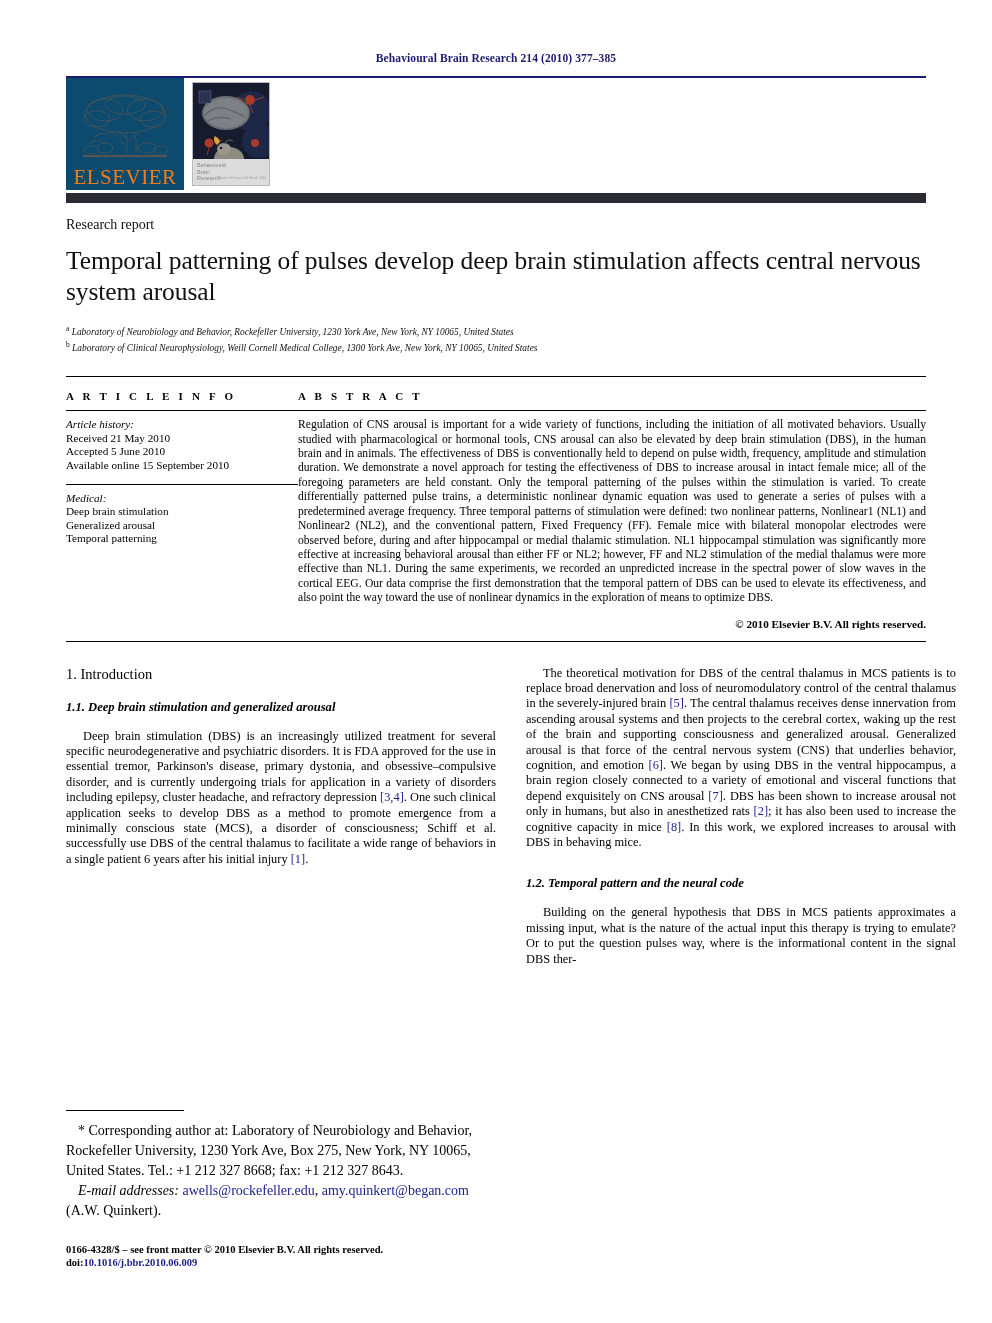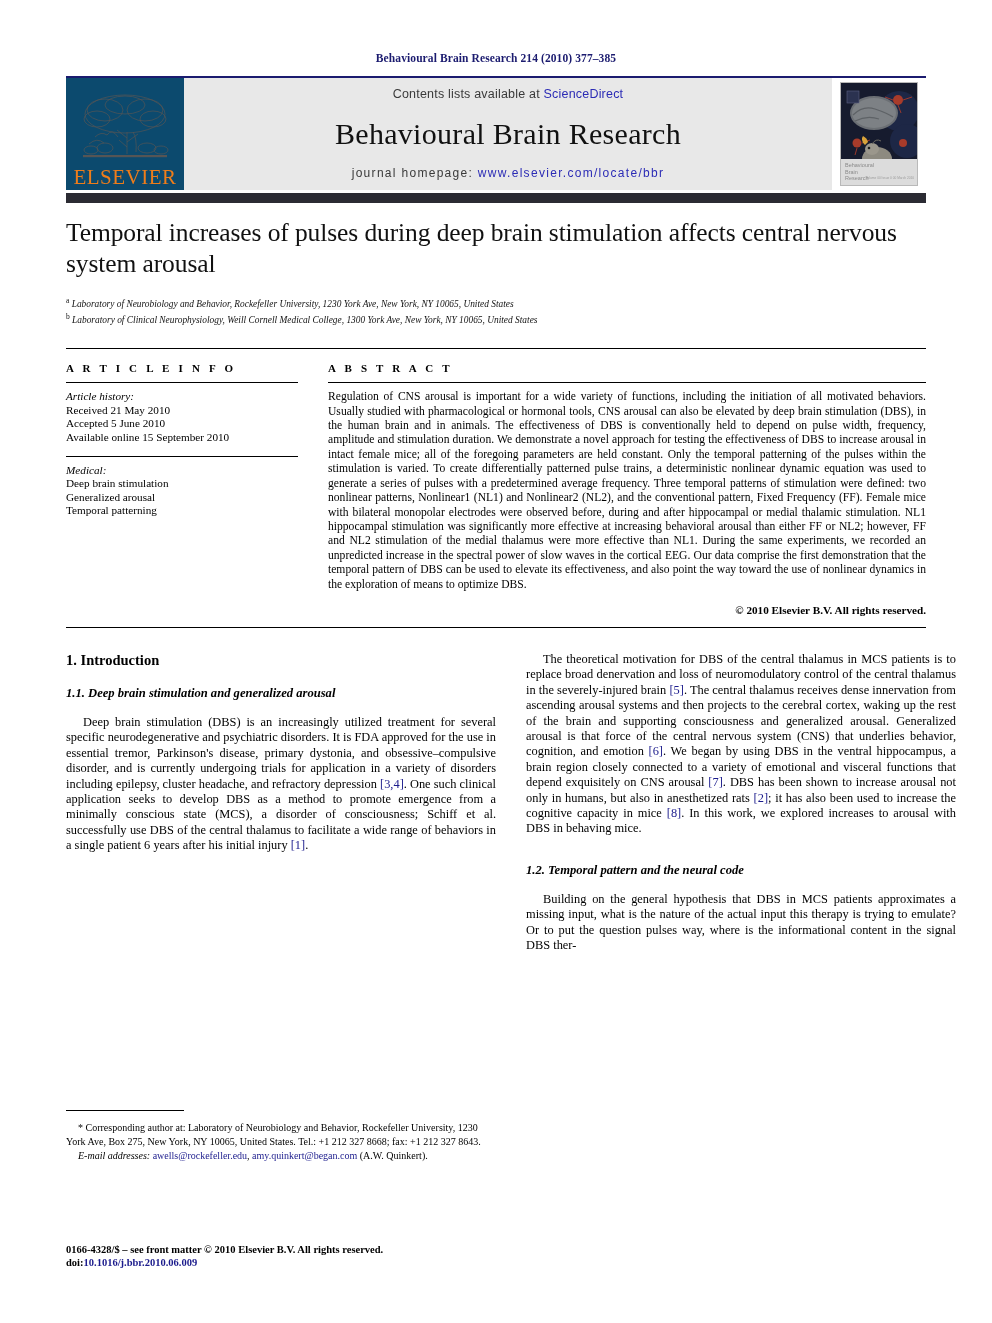--- a/index.html
+++ b/index.html
@@ -174,21 +174,20 @@
     color: #111;
   }
   .affil sup { font-style: normal; font-size: 7.5px; }
 
   
   .info-abstract {
     margin: 22px 66px 0 66px;
     border-top: 1.2px solid #000;
     padding-top: 13px;
     display: flex;
-    gap: 30px;
   }
   .col-info { width: 232px; flex: 0 0 232px; }
   .col-abstract { flex: 1 1 auto; }
 
   .sec-label {
     font-family: "Liberation Serif", serif;
     font-weight: bold;
     font-size: 11px;
     letter-spacing: 3.2px;
     color: #000;
@@ -232,21 +231,21 @@
     margin: 24px 66px 0 66px;
     display: flex;
     gap: 30px;
     position: relative;
   }
   .bcol { width: 430px; flex: 0 0 430px; position: relative; }
 
   h2.h1num {
     font-family: "Liberation Serif", serif;
     font-size: 14.5px;
-    font-weight: bold;
+    font-weight: normal;
     margin: 0 0 17px 0;
   }
   h3.h2num {
     font-family: "Liberation Serif", serif;
     font-size: 12.6px;
     font-style: italic;
     font-weight: bold;
     margin: 0 0 14px 0;
   }
   h3.h2num.spaced { margin-top: 26px; }
@@ -268,22 +267,22 @@
     top: 1110px;
     width: 430px;
   }
   .fn-rule {
     width: 118px;
     border-top: 1.1px solid #000;
     margin-bottom: 5px;
   }
   .fn-text {
     font-family: "Liberation Serif", serif;
-    font-size: 10px;
-    line-height: 14px;
+    font-size: 14px;
+    line-height: 20px;
     color: #000;
     margin-top: 10px;
   }
   .fn-text .indent { text-indent: 12px; display: block; }
   .fn-text .ital { font-style: italic; }
   .mail { color: #1b1b8c; }
 
   .imprint {
     position: absolute;
     left: 66px;
@@ -322,29 +321,20 @@
           <ellipse cx="16" cy="58" rx="7" ry="4"></ellipse>
           <ellipse cx="72" cy="56" rx="9" ry="5"></ellipse>
           <ellipse cx="86" cy="58" rx="7" ry="4"></ellipse>
           <path d="M58 40 q4 6 3 20"></path>
         </g>
         <rect x="8" y="63" width="84" height="2.2" fill="#555"></rect>
       </svg>
       <div class="elsevier-word">ELSEVIER</div>
     </div>
 
-    <div class="masthead-center">
-      <div class="contents-line">
-        <span>Contents lists available at </span><span class="sd">ScienceDirect</span>
-      </div>
-      <div class="journal-title">Behavioural Brain Research</div>
-      <div class="homepage-line">
-        <span>journal homepage: </span><span class="url">www.elsevier.com/locate/bbr</span>
-      </div>
-    </div>
 
     <div class="cover-block">
       <div class="cover-thumb">
         <svg class="cover-art" viewBox="0 0 76 102" preserveAspectRatio="none">
           <rect width="76" height="102" fill="#161b2e"></rect>
           <circle cx="58" cy="28" r="20" fill="#1d2746"></circle>
           <circle cx="66" cy="58" r="17" fill="#1d2746"></circle>
           <ellipse cx="33" cy="30" rx="24" ry="17" fill="#6b6f74"></ellipse>
           <ellipse cx="33" cy="30" rx="22" ry="15" fill="#7d8185"></ellipse>
           <path d="M12 32 q10 -10 22 -6 q12 4 18 8" stroke="#5e6266" stroke-width="1.2" fill="none"></path>
@@ -377,21 +367,22 @@
           <div>Research</div>
           <span class="tiny">Volume 00  Issue 0  00 March 2010</span>
         </div>
       </div>
     </div>
   </div>
 
   <div class="dark-bar"></div>
 
   <div class="article-head">
-    <h1 class="title">Temporal increases of pulses during deep brain stimulation affects central nervous system arousal</h1>
+    <div class="section-kicker">Research report</div>
+    <h1 class="title">Temporal patterning of pulses develop deep brain stimulation affects central nervous system arousal</h1>
     <div class="affil">
       <sup>a</sup>
       <span>Laboratory of Neurobiology and Behavior, Rockefeller University, 1230 York Ave, New York, NY 10065, United States</span>
     </div>
     <div class="affil">
       <sup>b</sup>
       <span>Laboratory of Clinical Neurophysiology, Weill Cornell Medical College, 1300 York Ave, New York, NY 10065, United States</span>
     </div>
   </div>
 

